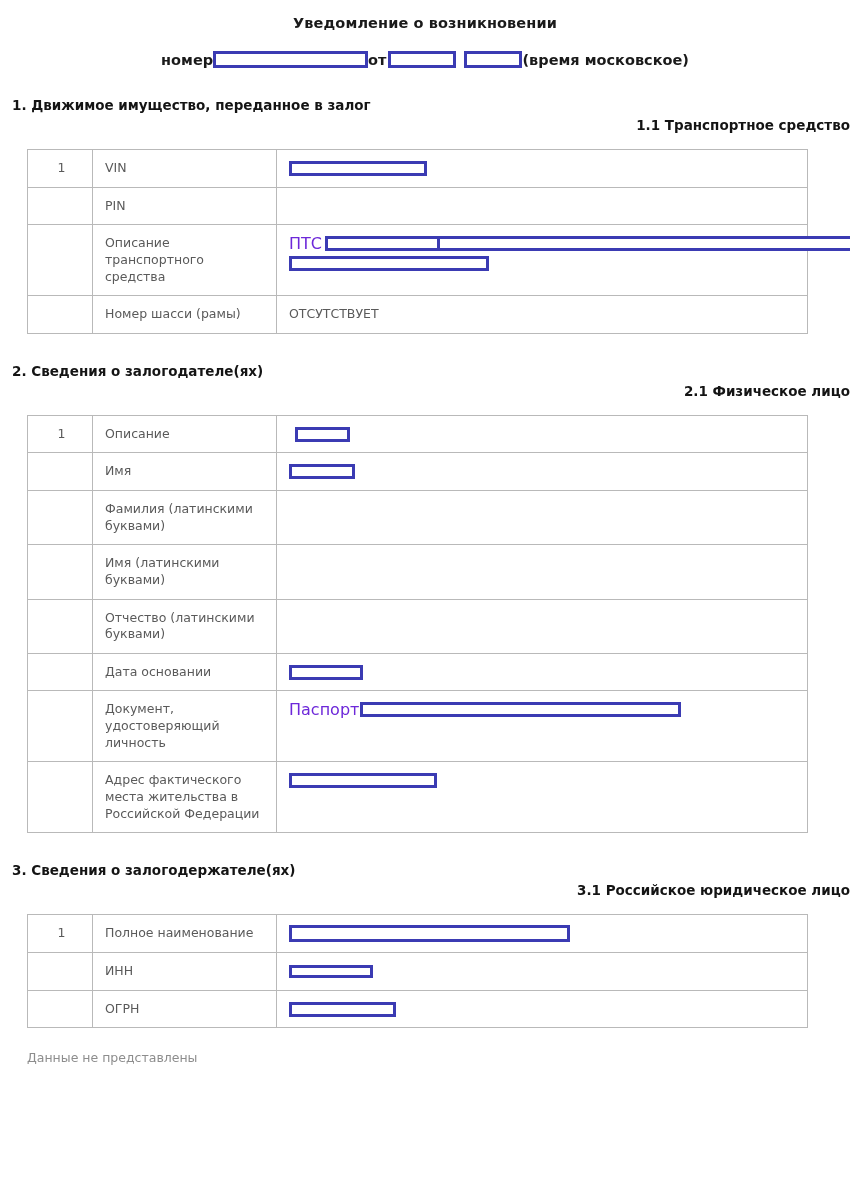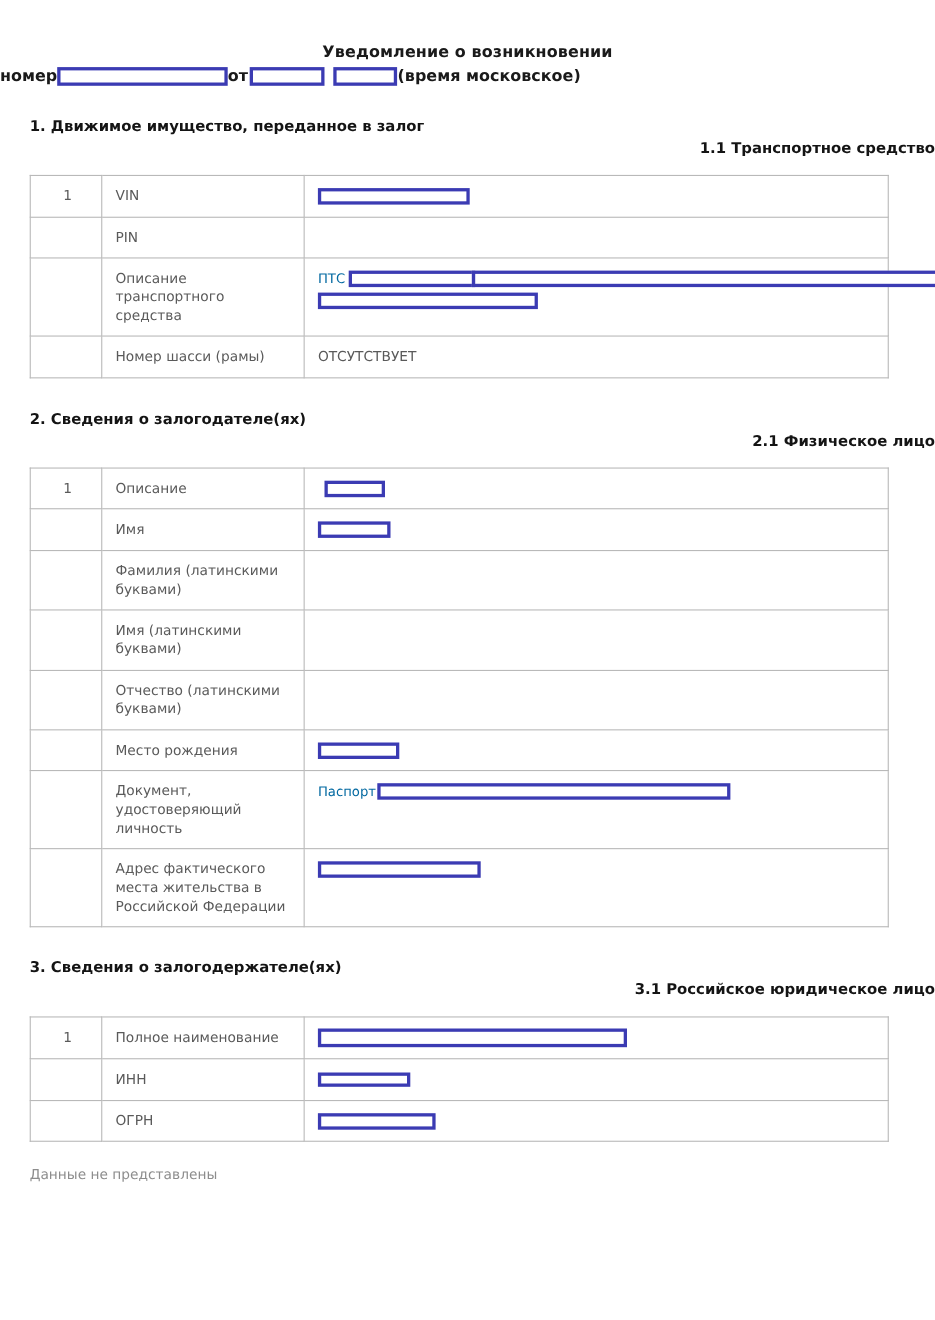--- a/index.html
+++ b/index.html
@@ -22,33 +22,32 @@
     padding: 0;
     box-sizing: border-box;
   }
 
   
   .doc-title {
     text-align: center;
     font-weight: bold;
     font-size: 14.5px;
     color: #1a1a1a;
-    margin: 0;
-    padding-top: 40px;
+    margin: 15px;
     letter-spacing: 0.1px;
   }
   .doc-subline {
     text-align: center;
     font-weight: bold;
     font-size: 14.5px;
     color: #1a1a1a;
     margin: 0;
     padding-top: 5px;
     display: flex;
-    justify-content: flex-start;
+    justify-content: center;
     align-items: center;
     white-space: nowrap;
   }
   .doc-subline > span { display: inline-block; }
 
   
   .redaction {
     display: inline-block;
     background: #ffffff;
     border: 3px solid #3b3bb3;
@@ -58,21 +57,21 @@
   }
   .redaction.tall { height: 17px; }
   .redaction.thin { height: 13px; border-width: 3px; }
 
   
   .section-h {
     font-weight: bold;
     font-size: 13.5px;
     color: #141414;
     margin: 0;
-    padding: 0 0 0 27px;
+    padding: 0 0 0 12px;
   }
   .sec-gap-1 { padding-top: 29px; }
   .sec-gap-2 { padding-top: 4px; text-align: right; }
 
   
   table.form {
     border-collapse: collapse;
     width: 781px;
     margin-left: 27px;
     table-layout: fixed;
@@ -93,21 +92,21 @@
     padding-right: 0;
     color: #6a6a6a;
   }
   td.col-label { width: 162px; margin-left: 29px; }
   td.col-value { padding-left: 12px; }
 
   .gap-before-table { height: 16px; }
 
   .val-line { display: block; line-height: 16px; white-space: nowrap; }
   .val-line + .val-line { margin-top: 3px; }
-  .val-prefix { color: #0369a1; font-size: 12px; vertical-align: middle; }
+  .val-prefix { color: #6d28d9; font-size: 16px; vertical-align: middle; }
 
   
   .footer-note {
     font-size: 12.5px;
     color: #8d8d8d;
     padding: 22px 0 0 27px;
     margin: 0;
   }
 </style>
 </head>
@@ -192,21 +191,21 @@
           <td class="col-label">Имя (латинскими буквами)</td>
           <td class="col-value">&nbsp;</td>
         </tr>
         <tr>
           <td class="col-num"></td>
           <td class="col-label">Отчество (латинскими буквами)</td>
           <td class="col-value">&nbsp;</td>
         </tr>
         <tr>
           <td class="col-num"></td>
-          <td class="col-label">Место рождения</td>
+          <td class="col-label">Дата основании</td>
           <td class="col-value">
             <span class="val-line"><span class="redaction" style="width:74px"></span></span>
           </td>
         </tr>
         <tr>
           <td class="col-num"></td>
           <td class="col-label">Документ, удостоверяющий личность</td>
           <td class="col-value">
             <span class="val-line"><span class="val-prefix">Паспорт</span><span class="redaction" style="width:321px;margin-left:1px"></span></span>
           </td>

